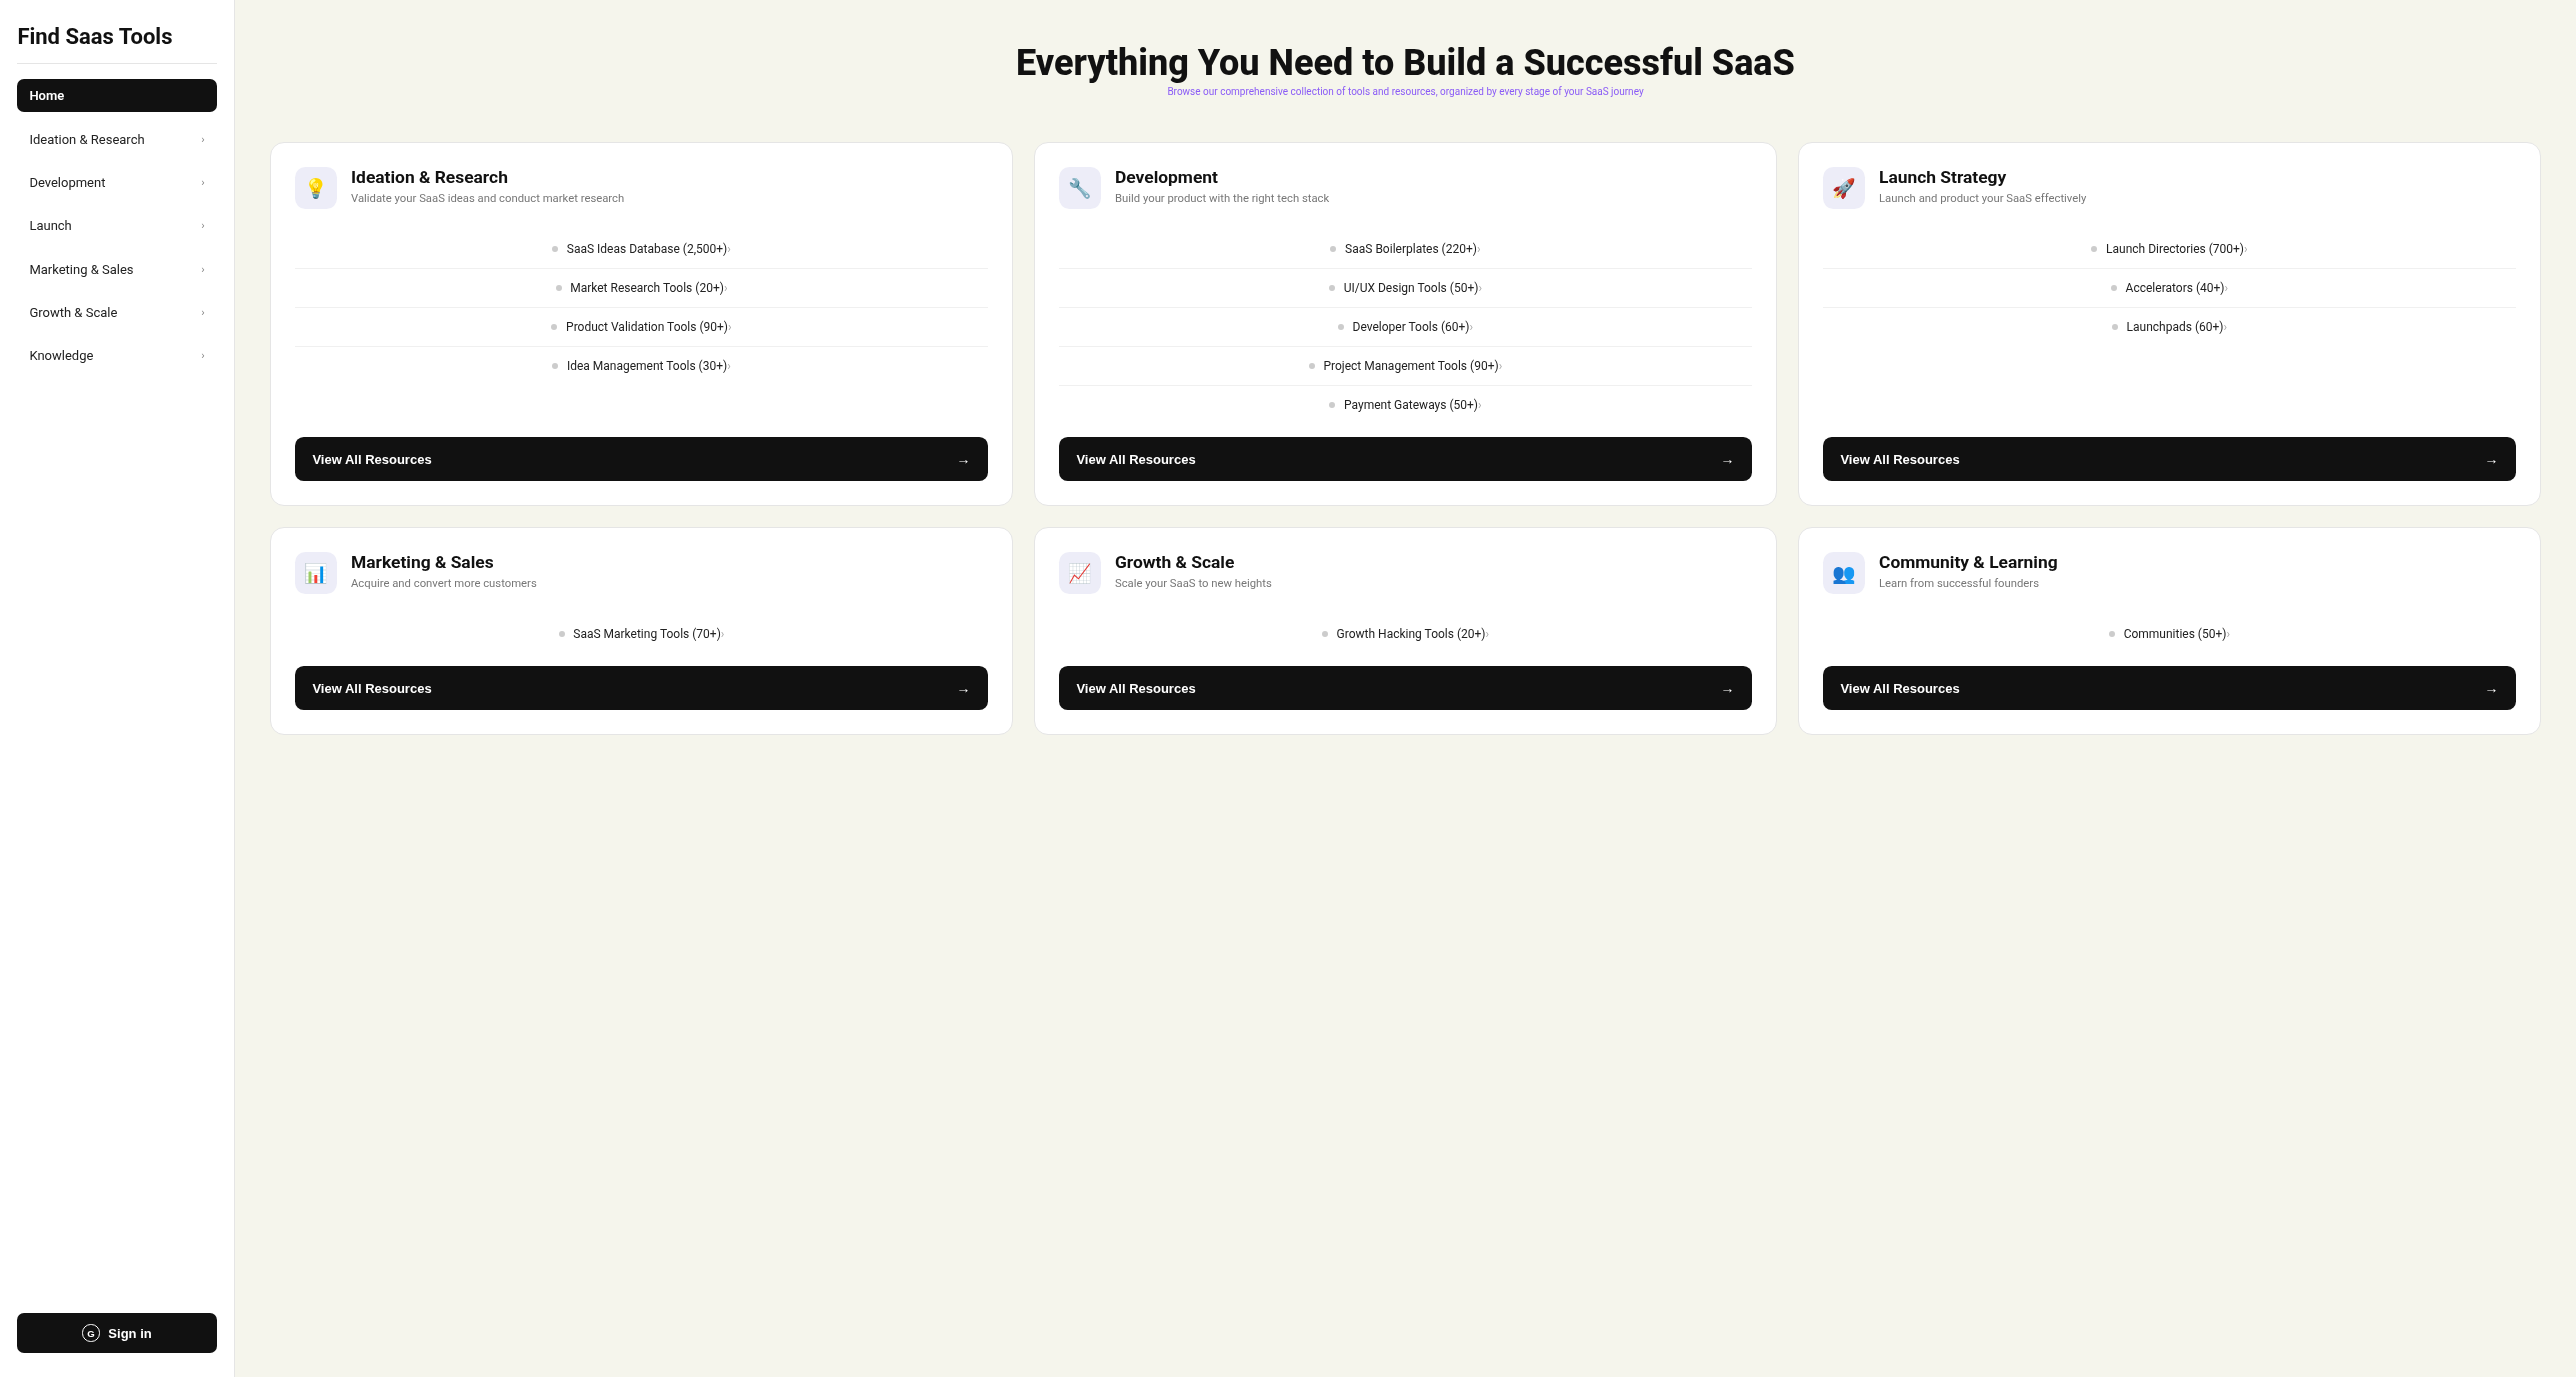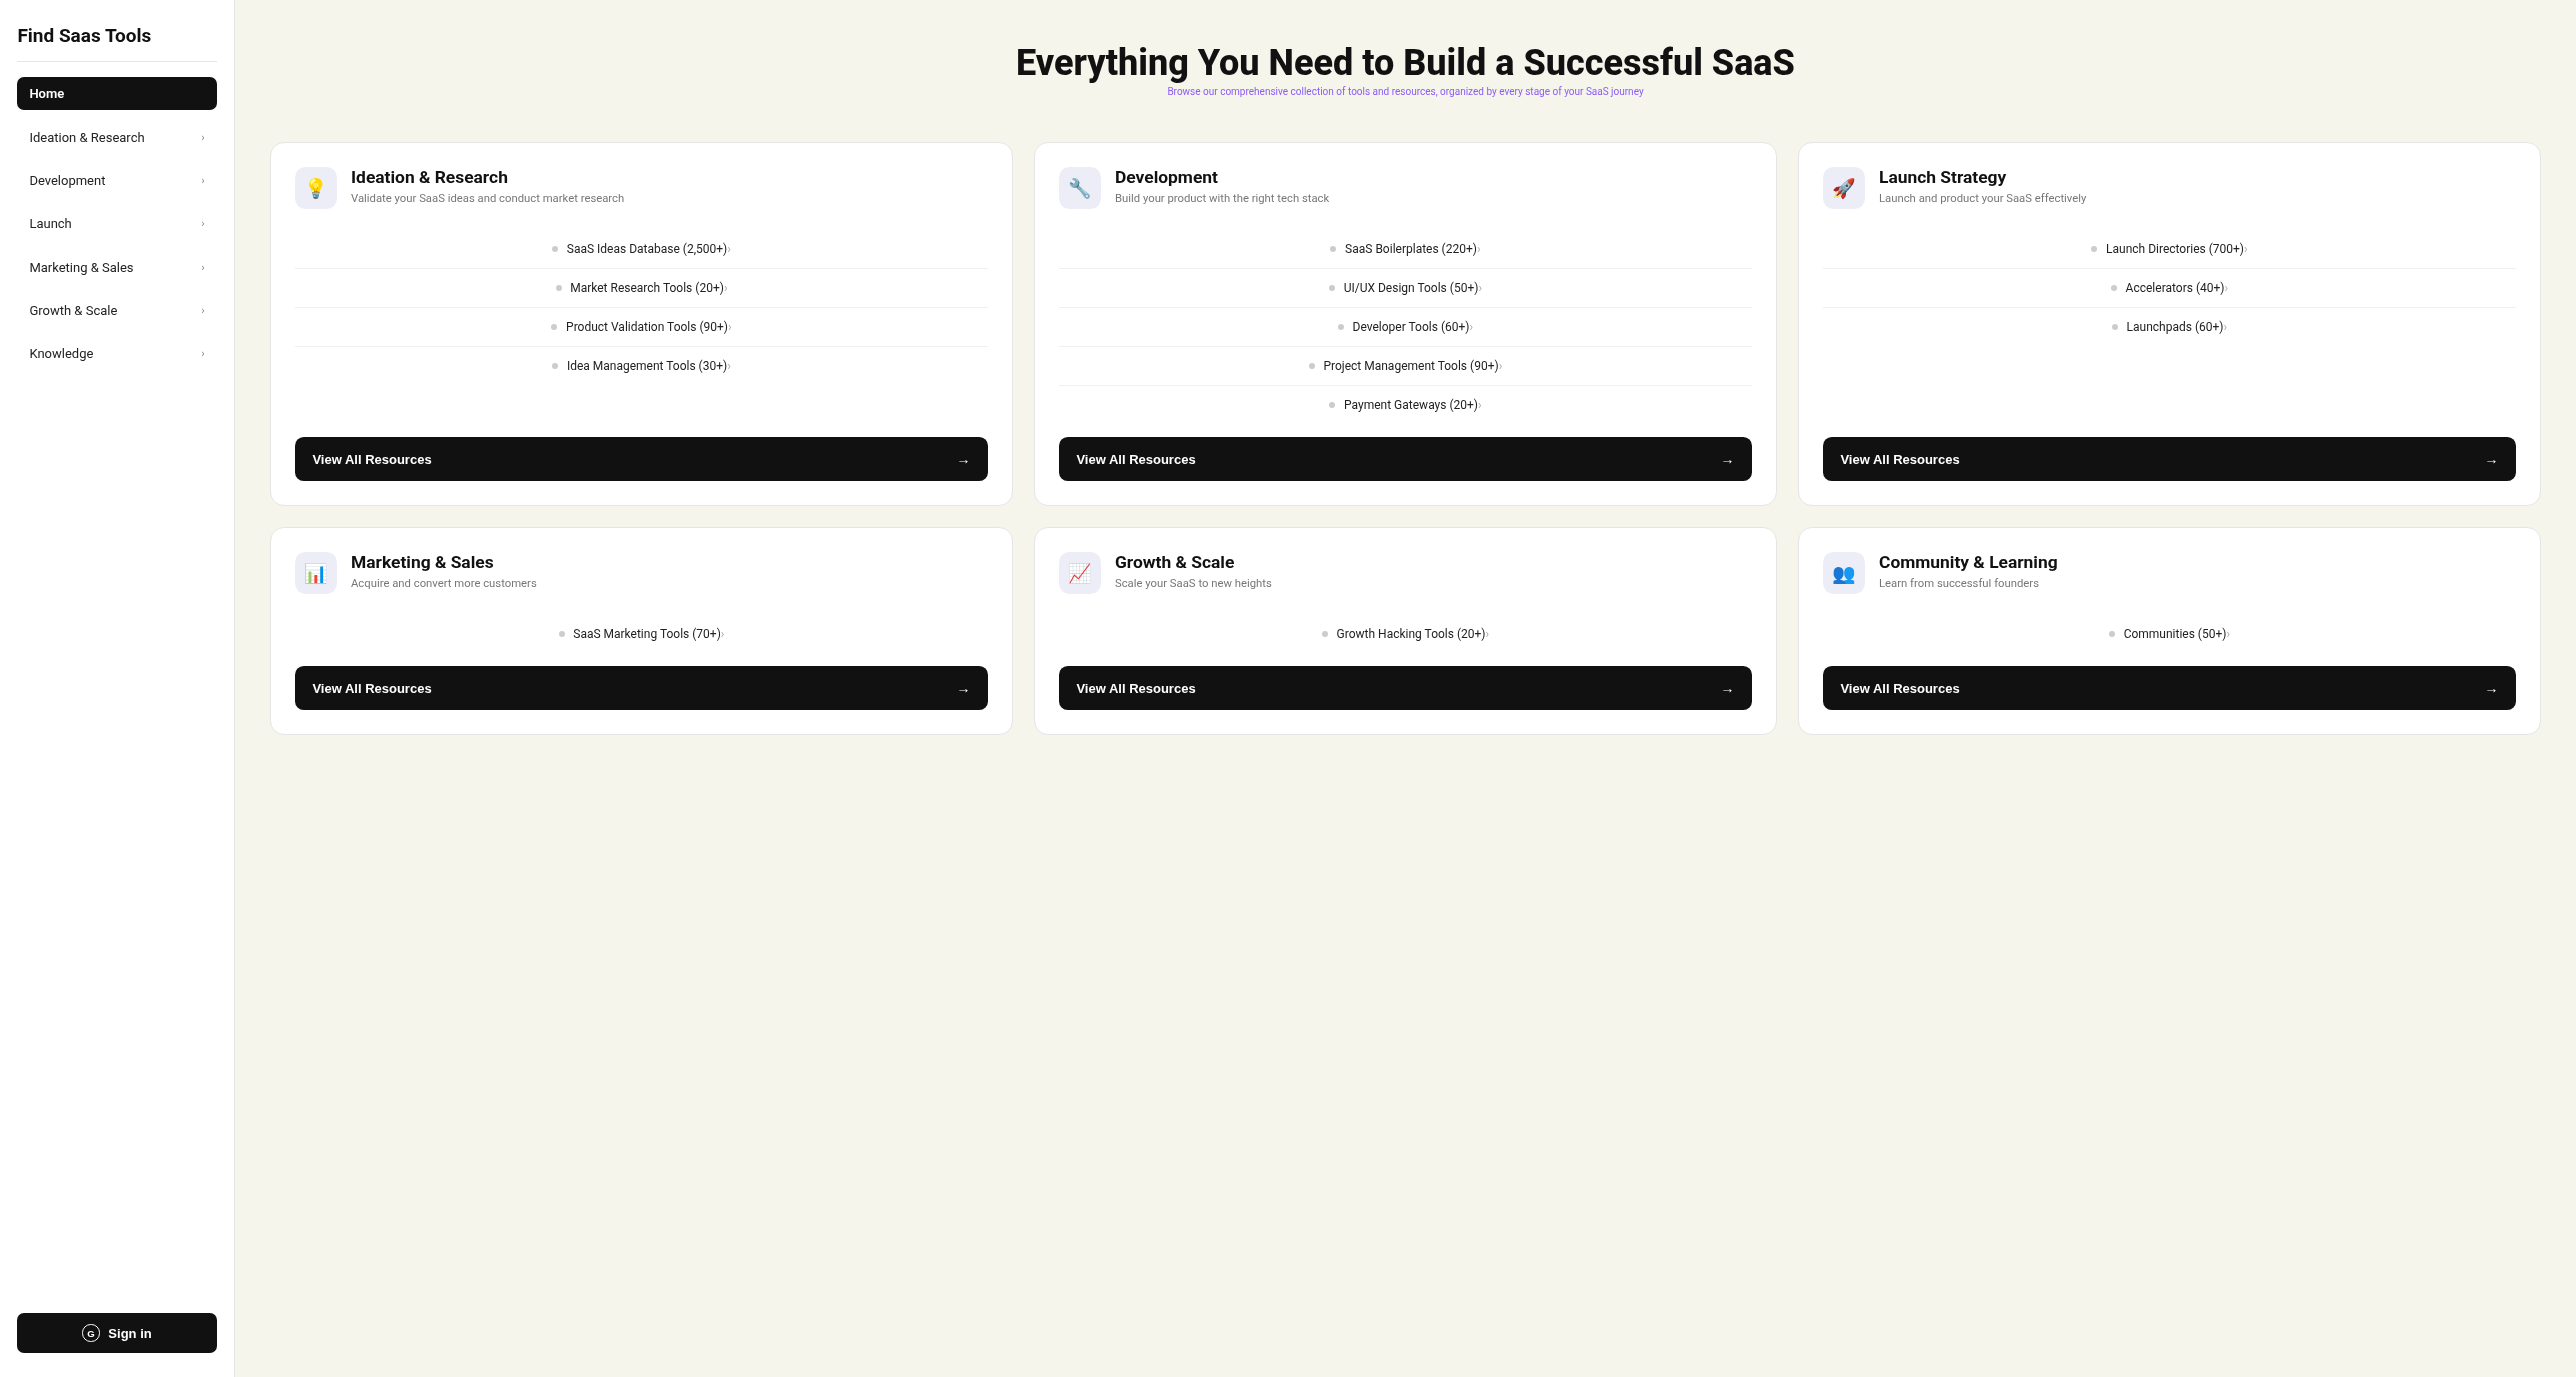--- a/index.html
+++ b/index.html
@@ -15,21 +15,21 @@
       min-width: 235px;
       background: #fff;
       border-right: 0.9px solid #e5e5e5;
       display: flex;
       flex-direction: column;
       padding: 24px 17.4px;
       position: fixed;
       top: 0; left: 0; bottom: 0;
     }
     .sidebar-title {
-      font-size: 19px;
+      font-size: 22px;
       font-weight: 700;
       color: #111;
       margin-bottom: 14px;
     }
     .sidebar-divider {
       height: 0.9px;
       background: #e5e5e5;
       margin-bottom: 15.6px;
     }
     .sidebar-nav {
@@ -328,21 +328,21 @@
           <div class="card-item">
             <div class="card-item-left">
               <span class="card-item-dot"></span>
               <span>Project Management Tools (90+)</span>
             </div>
             <span class="card-item-arrow">›</span>
           </div>
           <div class="card-item">
             <div class="card-item-left">
               <span class="card-item-dot"></span>
-              <span>Payment Gateways (20+)</span>
+              <span>Payment Gateways (50+)</span>
             </div>
             <span class="card-item-arrow">›</span>
           </div>
         </div>
         <button class="card-view-btn">
           <span>View All Resources</span>
           <span class="arrow">→</span>
         </button>
       </div>
       <div class="card">

